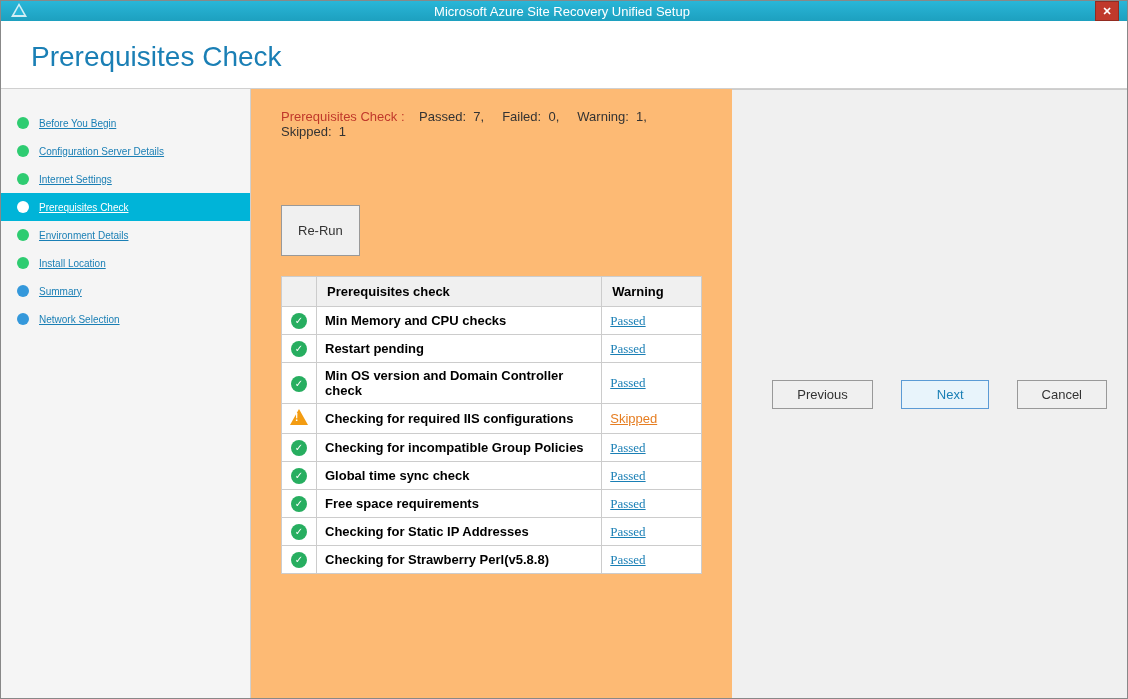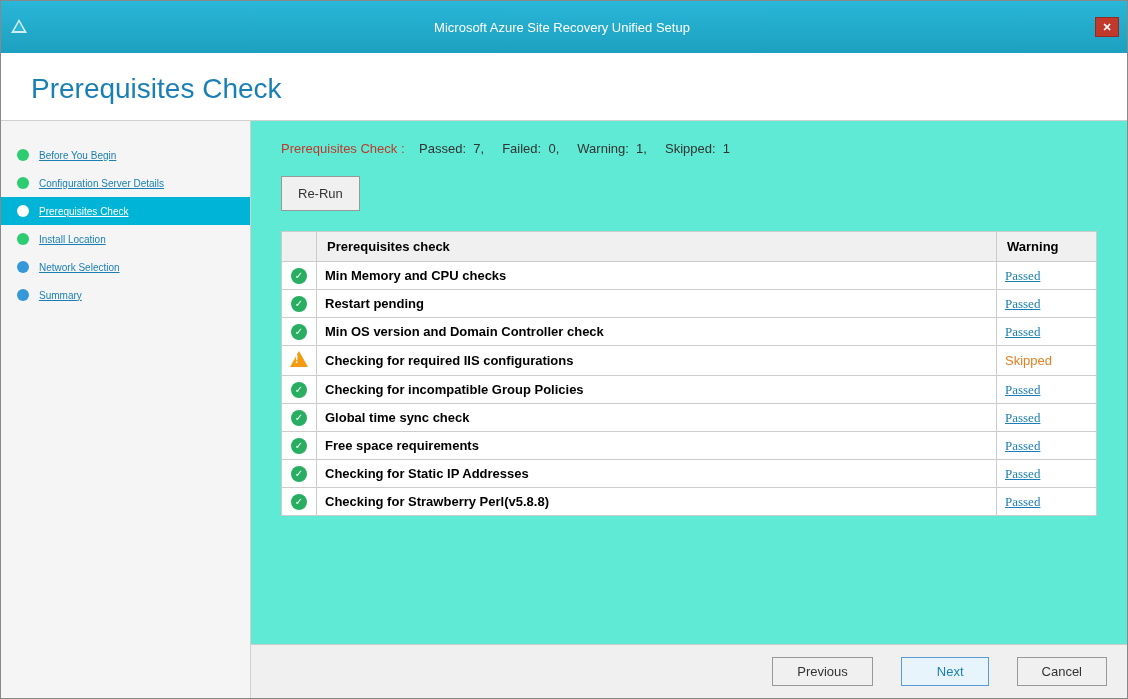--- a/index.html
+++ b/index.html
@@ -21,21 +21,21 @@
       background: #fff;
     }
 
     .title-bar {
       background: linear-gradient(to bottom, #29b6d8, #1da0bf);
       color: white;
       display: flex;
       align-items: center;
       justify-content: space-between;
       padding: 0 8px;
-      height: 52px;
+      height: 20px;
       flex-shrink: 0;
     }
 
     .title-bar-title {
       flex: 1;
       text-align: center;
       font-size: 13px;
       font-weight: normal;
     }
 
@@ -107,47 +107,48 @@
     .dot-blue { background: #3498db; }
     .dot-cyan { background: #00b4d8; }
 
     .sidebar-item.active .dot {
       background: white;
     }
 
     .main-content {
       flex: 1;
       display: flex;
-      flex-direction: column;
-      background: #5eead4;
+      flex-direction: row;
+      background: #fdba74;
       overflow: hidden;
     }
 
     .main-body {
       flex: 1;
       padding: 20px 30px;
       overflow-y: auto;
     }
 
     .summary-line {
       font-size: 13px;
       margin-bottom: 20px;
       color: #333;
     }
 
     .summary-label { color: #c0392b; }
 
     .rerun-btn {
-      padding: 9px 16px;
+      padding: 17px 16px;
       background: #f0f0f0;
       border: 1px solid #999;
       cursor: pointer;
       font-size: 13px;
       color: #333;
       margin-bottom: 20px;
+      margin-top: 46px;
     }
 
     .check-table {
       width: 100%;
       border-collapse: collapse;
       background: white;
       border: 1px solid #ccc;
     }
 
     .check-table th {
@@ -177,20 +178,21 @@
 
     .status-passed {
       color: #1a7fb5;
       text-decoration: underline;
       cursor: pointer;
       font-family: Liberation Serif, serif;
     }
 
     .status-skipped {
       color: #e67e22;
+      text-decoration: underline;
       cursor: pointer;
     }
 
     .icon-check {
       display: inline-block;
       width: 16px;
       height: 16px;
       border-radius: 50%;
       background: #27ae60;
       color: white;
@@ -278,35 +280,43 @@
     <div class="sidebar">
 
     <div class="sidebar-item">
           <span class="dot dot-green"></span>
           <span>Before You Begin</span>
         </div>
         <div class="sidebar-item">
           <span class="dot dot-green"></span>
           <span>Configuration Server Details</span>
         </div>
+        <div class="sidebar-item">
+          <span class="dot dot-green"></span>
+          <span>Internet Settings</span>
+        </div>
         <div class="sidebar-item active">
           <span class="dot dot-cyan"></span>
           <span>Prerequisites Check</span>
         </div>
         <div class="sidebar-item">
           <span class="dot dot-green"></span>
+          <span>Environment Details</span>
+        </div>
+        <div class="sidebar-item">
+          <span class="dot dot-green"></span>
           <span>Install Location</span>
+        </div>
+        <div class="sidebar-item">
+          <span class="dot dot-blue"></span>
+          <span>Summary</span>
         </div>
         <div class="sidebar-item">
           <span class="dot dot-blue"></span>
           <span>Network Selection</span>
-        </div>
-        <div class="sidebar-item">
-          <span class="dot dot-blue"></span>
-          <span>Summary</span>
         </div>
       </div>
 
     <div class="main-content">
       <div class="main-body">
 
         
         <div class="summary-line">
           <span class="summary-label">Prerequisites Check :</span>
           &nbsp;&nbsp;

